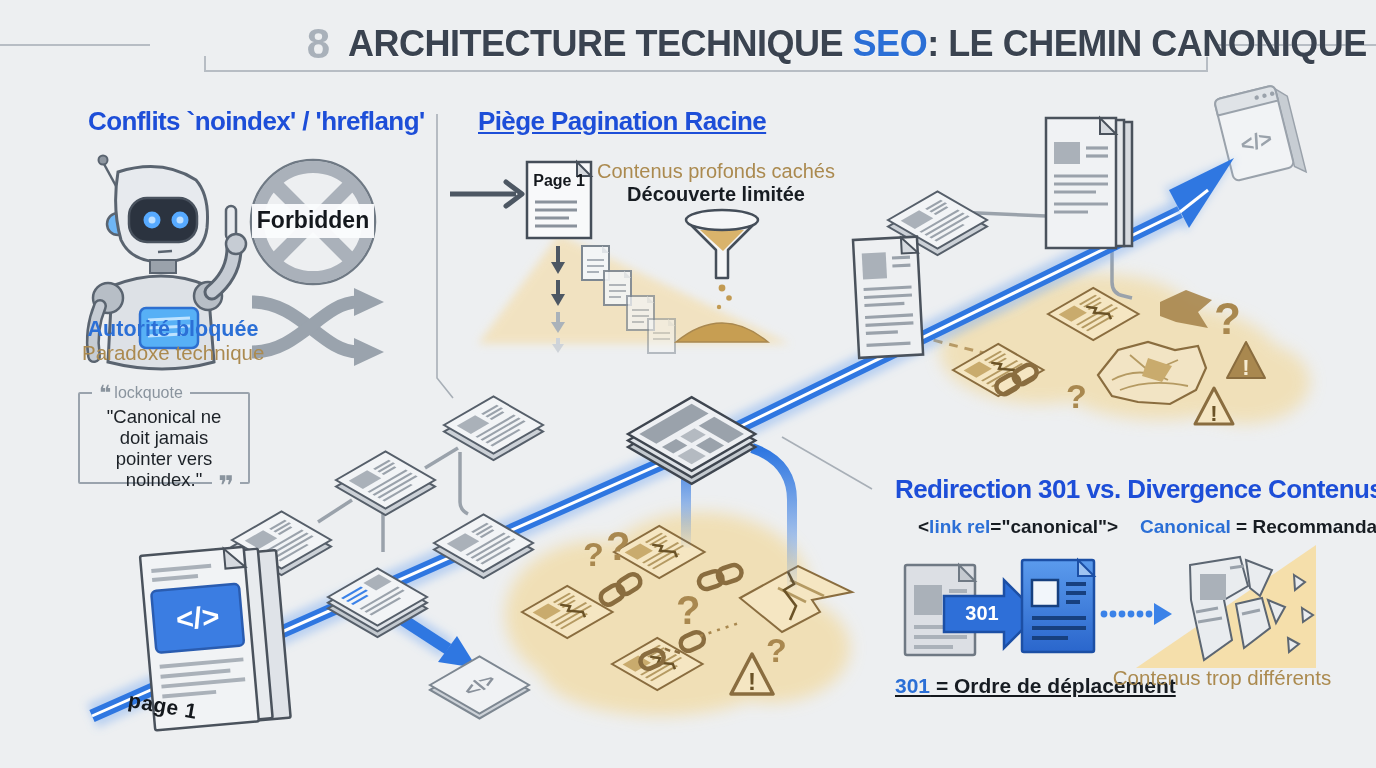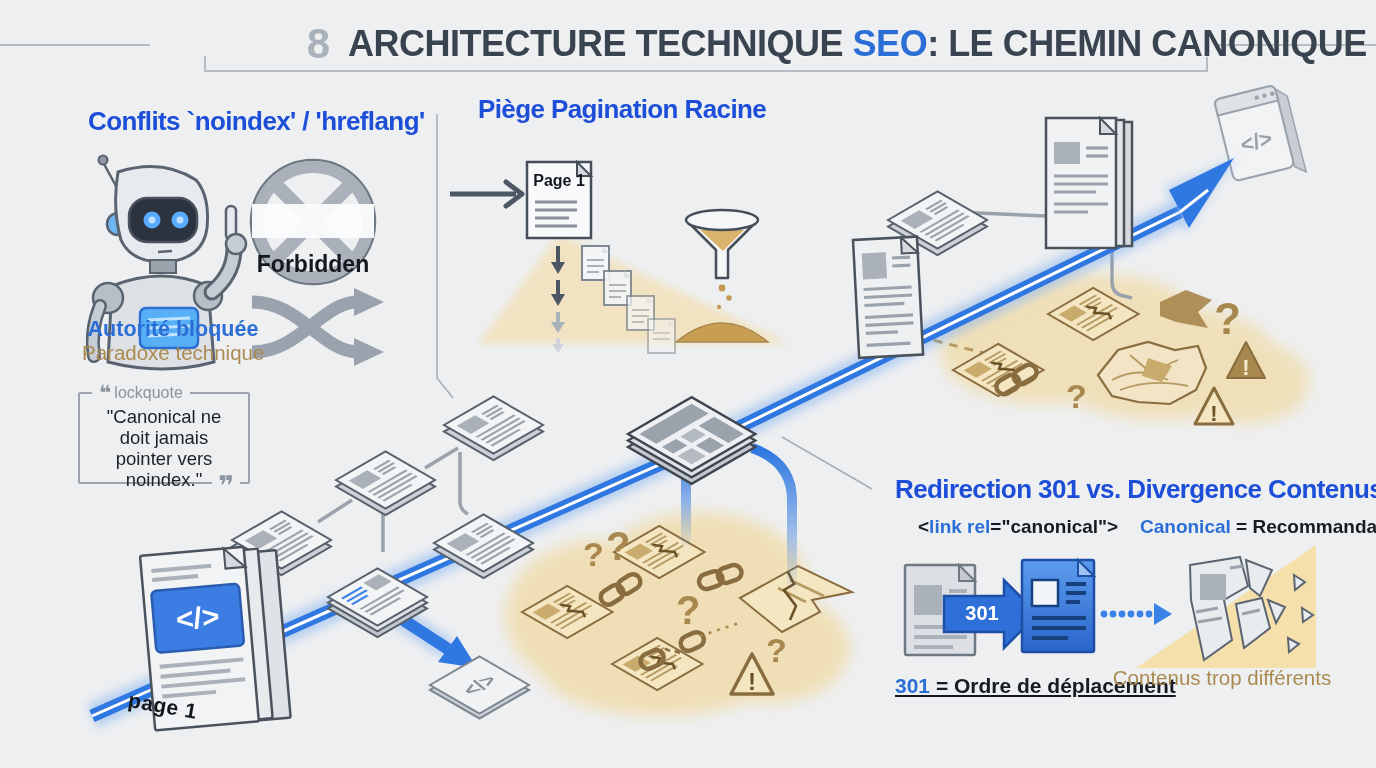--- a/index.html
+++ b/index.html
@@ -483,34 +483,36 @@
     </g>
   </g>
 </g>
 </svg>
 
 <div class="hdr">
   <span class="link8">8</span><span class="sp"></span><span class="ttl"><span>ARCHITECTURE TECHNIQUE </span><span class="t-blue">SEO</span><span>: LE CHEMIN CANONIQUE</span></span><span class="sp"></span><span class="link8">8</span>
 </div>
 
 <div class="txt h2" style="left:88px;top:106px;">Conflits `noindex' / 'hreflang'</div>
-<div class="txt" style="left:253px;top:207px;width:120px;text-align:center;font-size:23px;font-weight:700;background:rgba(251,252,253,.0);margin-top:44px;">Forbidden</div>
+<div class="txt" style="left:253px;top:207px;width:120px;text-align:center;font-size:23px;font-weight:700;background:rgba(251,252,253,.0);">Forbidden</div>
 <div class="txt center lbl2l" style="left:82px;top:318px;width:182px;">
   <div class="t-blue" style="font-size:21.5px;font-weight:700;">Autorité bloquée</div>
   <div class="t-tan" style="font-size:20.5px;text-align:right;">Paradoxe technique</div>
 </div>
 <div class="bq">
   <div class="lbl"><span class="q">❝</span><span>lockquote</span></div>
   <div class="quote">"Canonical ne doit jamais pointer vers noindex."</div>
   <div class="close">❞</div>
 </div>
 
-<div class="txt h2" style="left:478px;top:94px;">Piège Pagination Racine</div>
+<div class="txt h2" style="left:478px;top:106px;text-decoration:underline;">Piège Pagination Racine</div>
 <div class="txt" style="left:531px;top:172px;width:56px;text-align:center;font-size:16px;font-weight:700;">Page 1</div>
 <div class="txt center lbl2l" style="left:592px;top:160px;width:248px;">
+  <div class="t-tan small-note">Contenus profonds cachés</div>
+  <div class="t-dark small-note" style="font-weight:700;">Découverte limitée</div>
 </div>
 
 <div class="txt" style="left:128px;top:694px;font-size:21px;font-weight:700;transform:rotate(10deg);letter-spacing:.5px;">page 1</div>
 
 <div class="txt h2" style="left:895px;top:474px;">Redirection 301 vs. Divergence Contenus</div>
 <div class="txt" style="left:918px;top:516px;font-size:19px;font-weight:600;">
   <span class="t-dark">&lt;</span><span class="t-blue" style="font-weight:700;">link rel</span><span class="t-dark">="canonical"&gt;</span>
 </div>
 <div class="txt" style="left:1140px;top:516px;font-size:19px;font-weight:600;">
   <span class="t-blue" style="font-weight:700;">Canonical</span><span class="t-dark"> = Recommandation</span>

